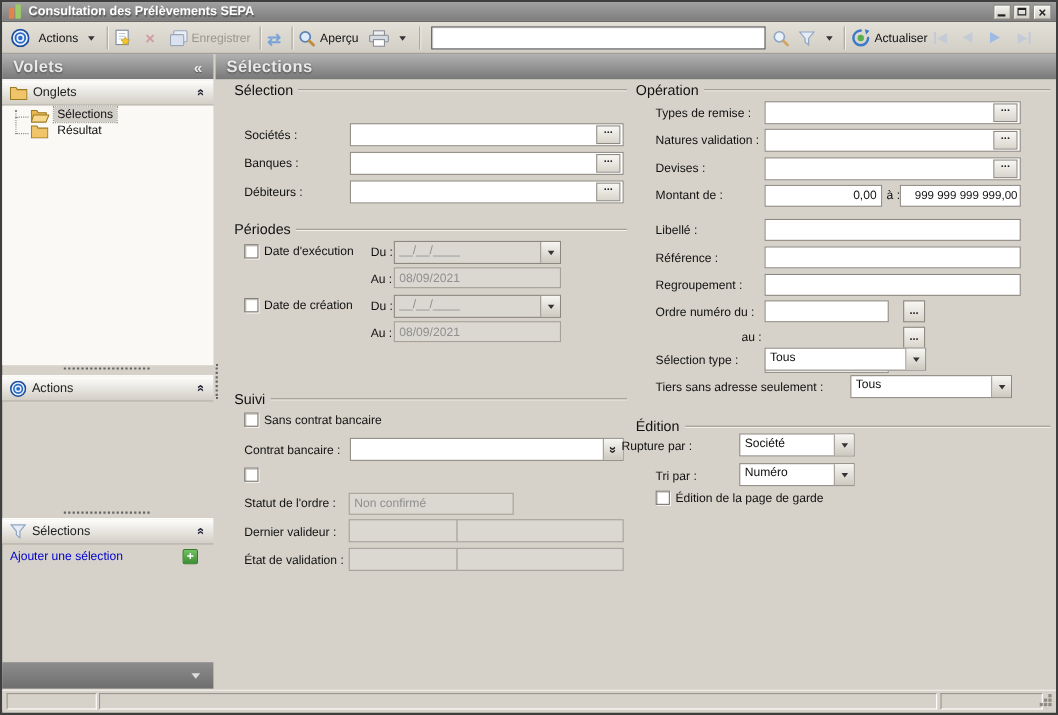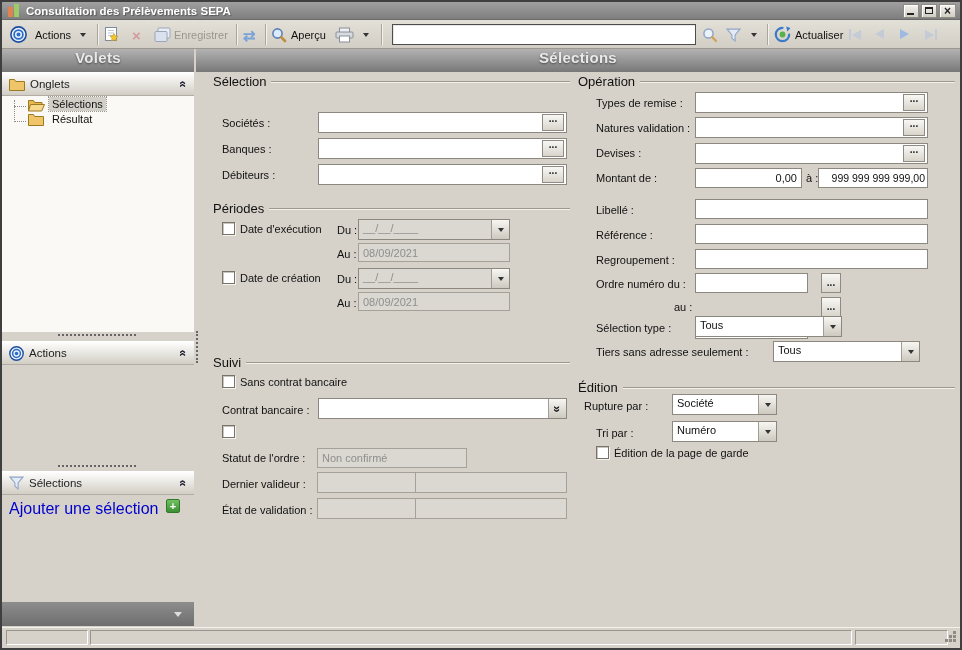--- a/index.html
+++ b/index.html
@@ -33,38 +33,38 @@
   .i-del::before{content:"×";color:#d39aa0;font-weight:bold;font-size:15px;line-height:14px;}
   .searchbox{position:absolute;left:390px;top:4px;width:304px;height:21px;background:#fff;
     border:1px solid #4c4c4c;box-shadow:inset 1px 1px 0 #e8e8e8;font-size:11px;padding:0 3px;outline:none;}
   .navbtn{position:absolute;top:9px;display:flex;align-items:center;gap:1px;}
   .tri-l{width:0;height:0;border-top:5.5px solid transparent;border-bottom:5.5px solid transparent;border-right:9px solid #c3cbd6;}
   .tri-r{width:0;height:0;border-top:5.5px solid transparent;border-bottom:5.5px solid transparent;border-left:9px solid #c3cbd6;}
   .tri-r.hot{border-left-color:#9dbbe2;}
   .navbar{width:2px;height:11px;background:#c3cbd6;}
   
   .bighead{position:absolute;height:23px;background:linear-gradient(#b2b2b2,#787878);
-    display:flex;align-items:center;padding:0 10px;flex-direction:column;}
+    display:flex;align-items:center;padding:0 10px;}
   .bighead .t{font-weight:bold;font-size:15px;color:#e9e9e9;text-shadow:0 1px 2px rgba(0,0,0,.5);letter-spacing:.3px;}
   .i-collapse::before{content:"«";color:#ececec;font-weight:bold;font-size:14px;text-shadow:0 1px 1px rgba(0,0,0,.4);}
   
   .phead{position:absolute;left:2px;width:192px;height:24px;
     background:linear-gradient(#fefefd,#d2cec5);border-top:1px solid #fff;border-bottom:1px solid #b2aea5;
     display:flex;align-items:center;gap:5px;padding:0 7px;}
   .phead .t{font-size:11.5px;color:#222;}
   .i-chevup{margin-left:auto;display:inline-block;transform:rotate(90deg);}
   .i-chevup::before{content:"«";font-weight:bold;font-size:12px;color:#223;}
   .treearea{position:absolute;left:2px;top:96px;width:192px;height:236px;background:#faf9f5;}
   .dotv{position:absolute;border-left:1px dotted #8a8a8a;}
   .doth{position:absolute;border-top:1px dotted #8a8a8a;}
   .treelabel{position:absolute;font-size:11px;color:#111;padding:1px 3px;white-space:nowrap;}
   .treelabel.sel{background:#d2cfc8;outline:1px dotted #9a978f;}
   .splith{position:absolute;border-top:2px dotted #666;width:78px;left:58px;}
   .splitv{position:absolute;border-left:2px dotted #666;height:32px;}
-  .linkrow{position:absolute;color:#0000cf;font-size:16px;white-space:nowrap;}
+  .linkrow{position:absolute;color:#0000cf;font-size:11px;white-space:nowrap;}
   .plusbtn{position:absolute;width:14px;height:14px;background:linear-gradient(#72c162,#3d8f34);
     border:1px solid #2e7a27;border-radius:2px;color:#fff;font-weight:bold;
     display:flex;align-items:center;justify-content:center;}
   .plusbtn::before{content:"+";font-size:11px;line-height:11px;}
   .sidefoot{position:absolute;left:2px;top:602px;width:192px;height:24px;
     background:linear-gradient(#8d8d8d,#6e6e6e);}
   .sidefoot .dn{position:absolute;left:172px;top:10px;width:0;height:0;
     border-left:4px solid transparent;border-right:4px solid transparent;border-top:5px solid #dedede;}
   
   .lbl{position:absolute;font-size:11px;color:#111;white-space:nowrap;}
@@ -360,21 +360,21 @@
     <span class="txt">Tous</span>
     <span class="cbtn">
         <span class="caret"></span>
       </span>
   </div>
 
   <div class="grp" style="left:578px;top:380px;width:377px">
     <span class="gt">Édition</span>
       <span class="line"></span>
   </div>
-  <span class="lbl" style="left:584px;top:400px">Rupture par :</span>
+  <span class="lbl" style="left:565px;top:400px">Rupture par :</span>
   <div class="combo" style="left:672px;top:394px;width:105px;height:21px">
     <span class="txt">Société</span>
     <span class="cbtn">
         <span class="caret"></span>
       </span>
   </div>
   <span class="lbl" style="left:596px;top:427px">Tri par :</span>
   <div class="combo" style="left:672px;top:421px;width:105px;height:21px">
     <span class="txt">Numéro</span>
     <span class="cbtn">

